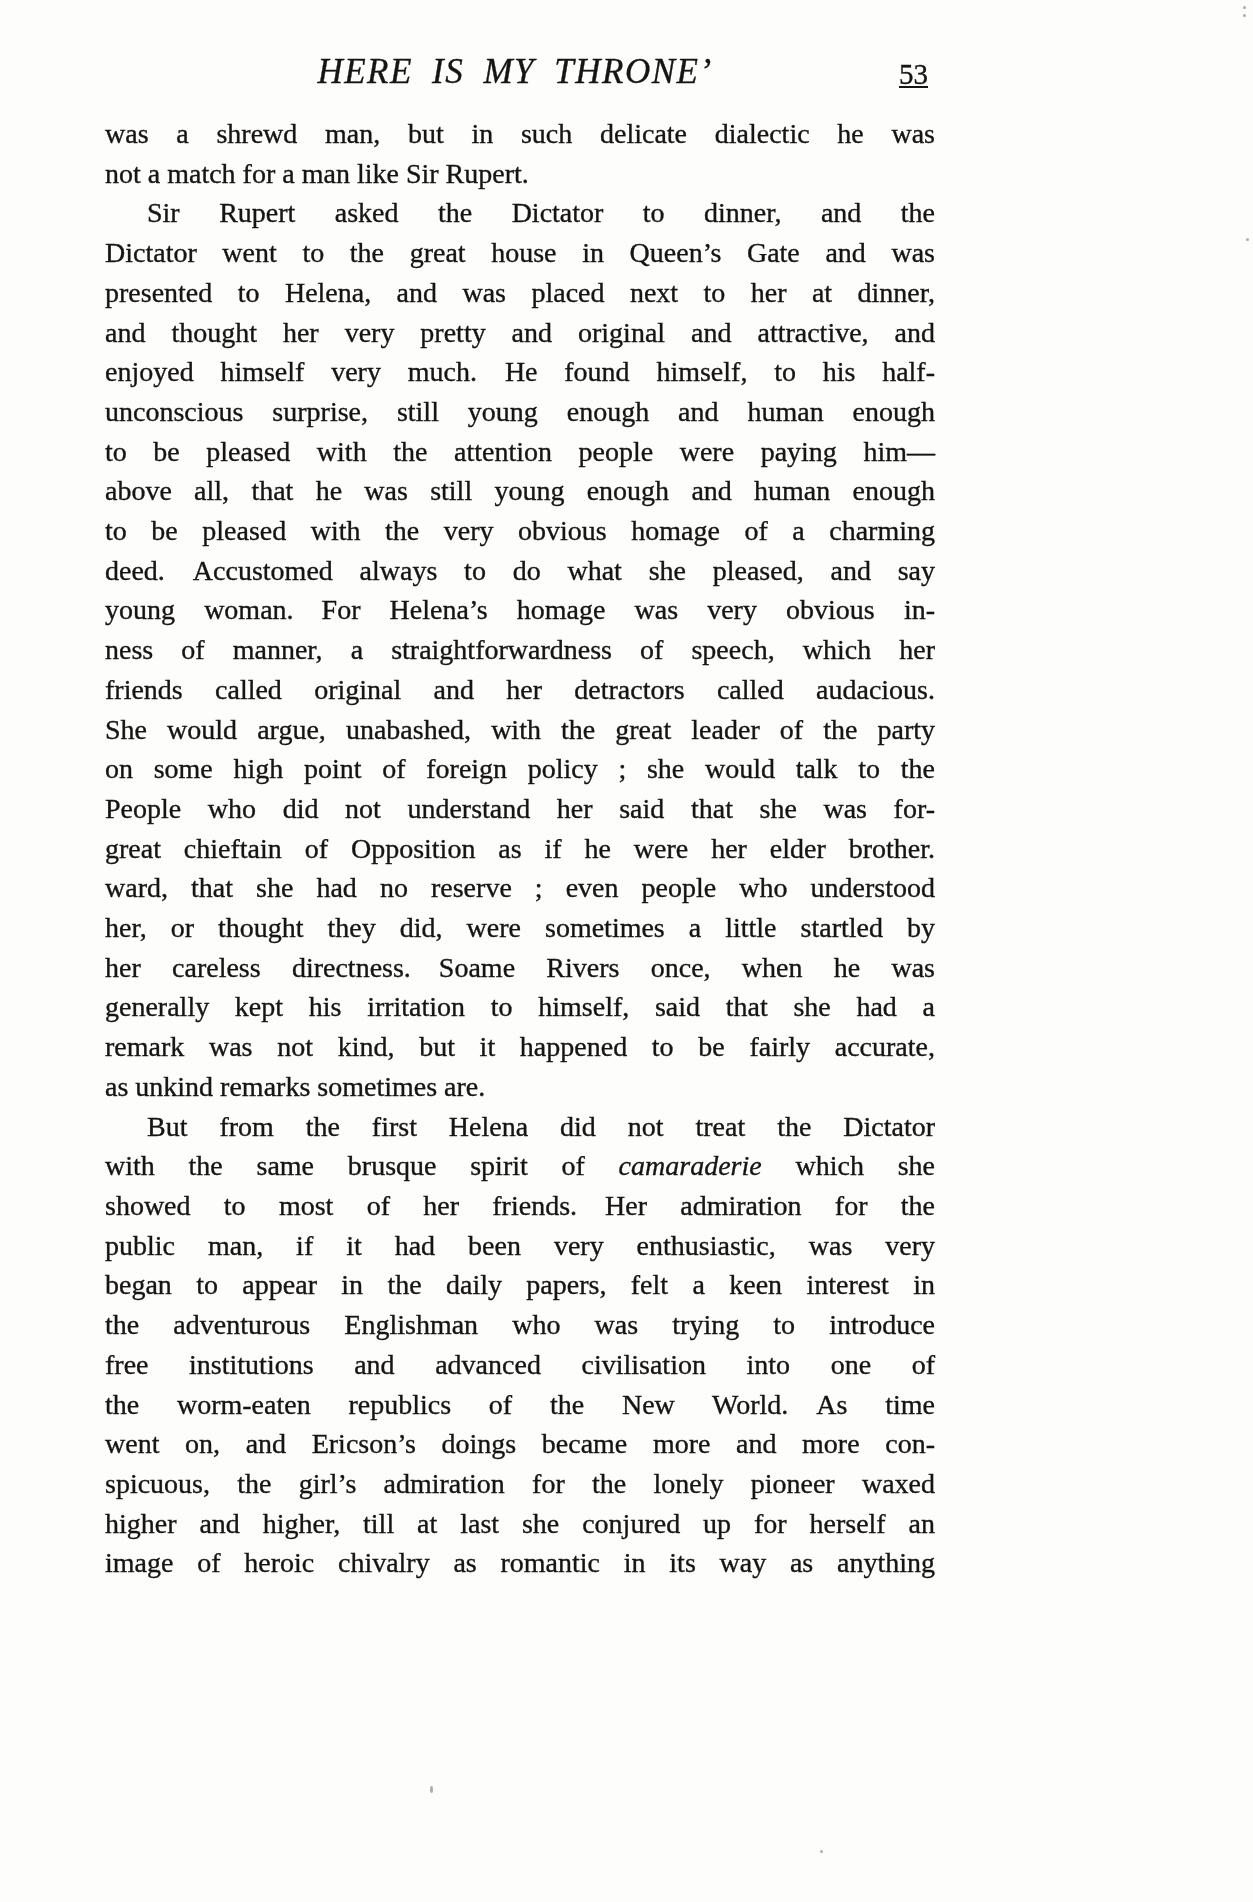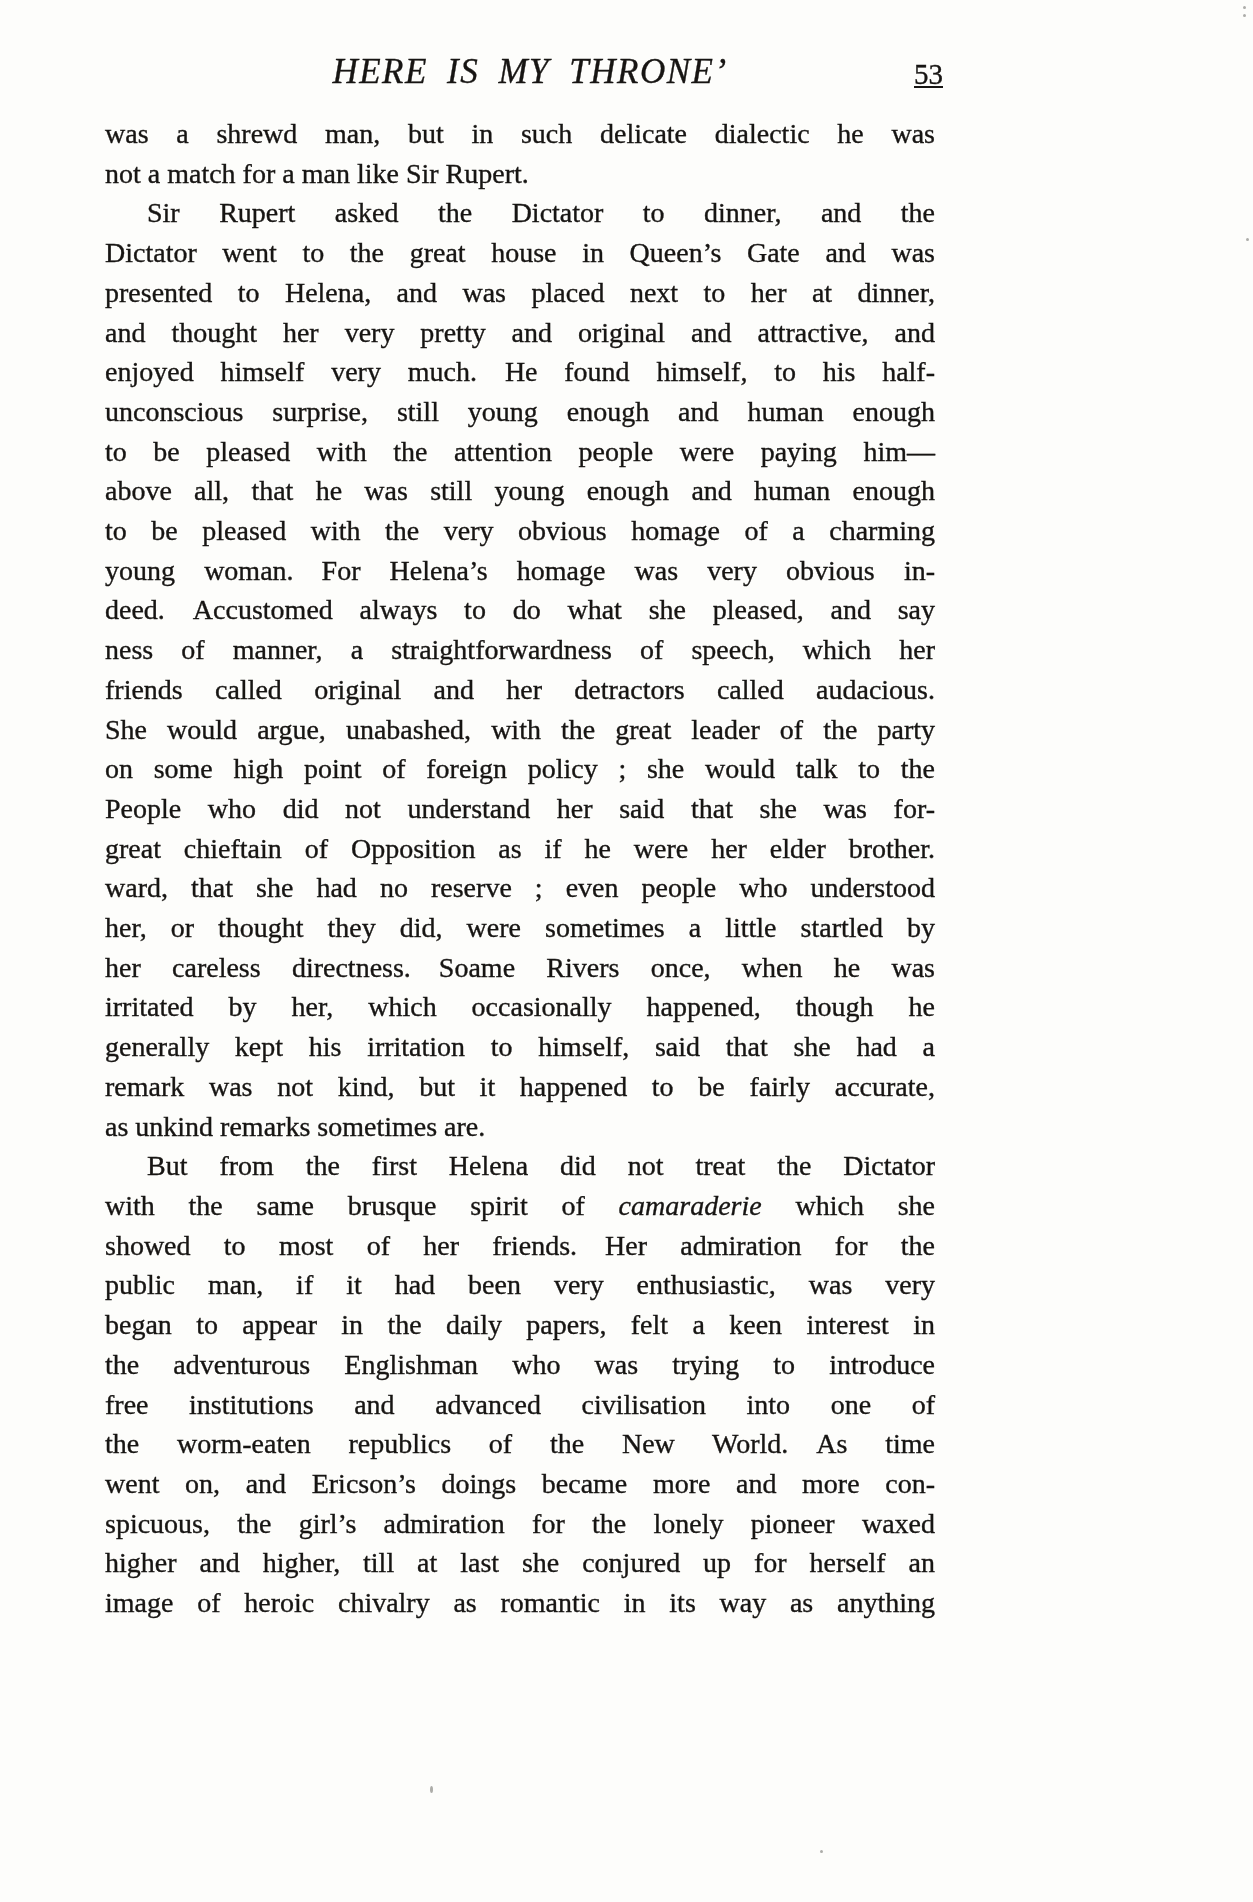--- a/index.html
+++ b/index.html
@@ -9,21 +9,21 @@
     height: 1902px;
     margin: 0 auto;
     background: #fdfdfb;
     overflow: hidden;
     font-family: "Liberation Serif", serif;
     color: #171513;
     -webkit-text-stroke: 0.35px #171513;
   }
   .running-head {
     position: absolute;
-    left: 115px;
+    left: 100px;
     top: 52px;
     width: 830px;
     height: 44px;
     text-align: center;
   }
   .head-title {
     position: absolute;
     left: 50%;
     transform: translateX(-50%);
     top: 0;
@@ -82,32 +82,31 @@
     <div class="tl pe">not a match for a man like Sir Rupert.</div>
     <div class="tl ind">Sir Rupert asked the Dictator to dinner, and the</div>
     <div class="tl">Dictator went to the great house in Queen’s Gate and was</div>
     <div class="tl">presented to Helena, and was placed next to her at dinner,</div>
     <div class="tl">and thought her very pretty and original and attractive, and</div>
     <div class="tl">enjoyed himself very much. He found himself, to his half-</div>
     <div class="tl">unconscious surprise, still young enough and human enough</div>
     <div class="tl">to be pleased with the attention people were paying him—</div>
     <div class="tl">above all, that he was still young enough and human enough</div>
     <div class="tl">to be pleased with the very obvious homage of a charming</div>
+    <div class="tl">deed. Accustomed always to do what she pleased, and say</div>
     <div class="tl">young woman. For Helena’s homage was very obvious in-</div>
-    <div class="tl">deed. Accustomed always to do what she pleased, and say</div>
     <div class="tl">ness of manner, a straightforwardness of speech, which her</div>
     <div class="tl">friends called original and her detractors called audacious.</div>
     <div class="tl">She would argue, unabashed, with the great leader of the party</div>
     <div class="tl">on some high point of foreign policy ; she would talk to the</div>
     <div class="tl">People who did not understand her said that she was for-</div>
     <div class="tl">great chieftain of Opposition as if he were her elder brother.</div>
     <div class="tl">ward, that she had no reserve ; even people who understood</div>
     <div class="tl">her, or thought they did, were sometimes a little startled by</div>
     <div class="tl">her careless directness. Soame Rivers once, when he was</div>
-    <div class="tl">irritated by her, which occasionally happened, though he</div>
     <div class="tl">generally kept his irritation to himself, said that she had a</div>
     <div class="tl">remark was not kind, but it happened to be fairly accurate,</div>
     <div class="tl pe">as unkind remarks sometimes are.</div>
     <div class="tl ind">But from the first Helena did not treat the Dictator</div>
     <div class="tl"><span>with the same brusque spirit of</span><span class="it"> camaraderie </span><span>which she</span></div>
     <div class="tl">showed to most of her friends. Her admiration for the</div>
     <div class="tl">public man, if it had been very enthusiastic, was very</div>
     <div class="tl">began to appear in the daily papers, felt a keen interest in</div>
     <div class="tl">the adventurous Englishman who was trying to introduce</div>
     <div class="tl">free institutions and advanced civilisation into one of</div>

